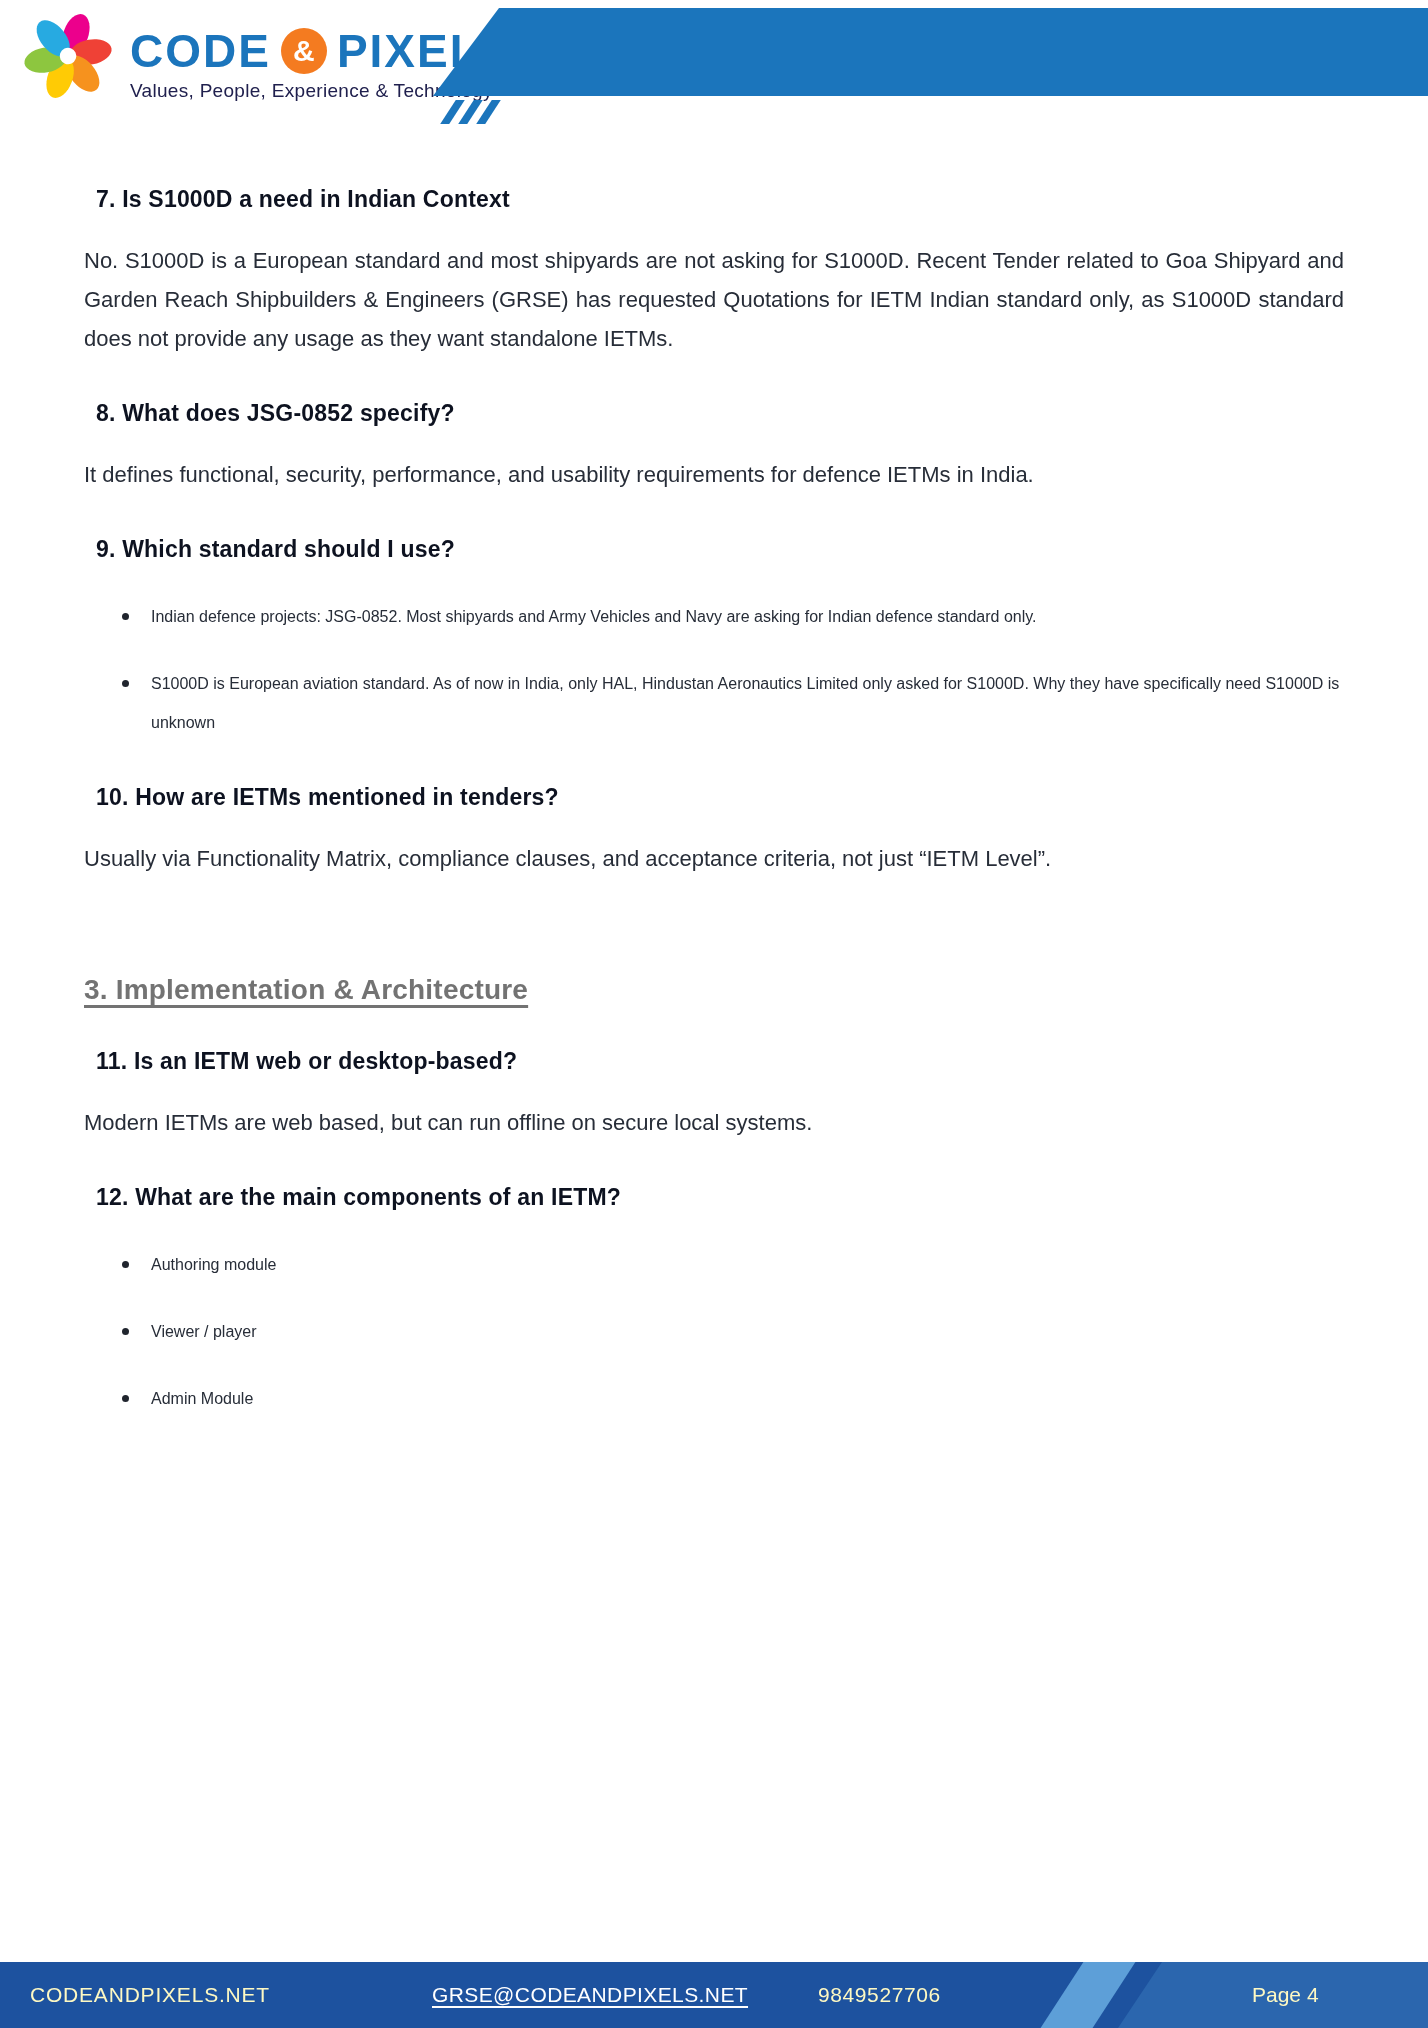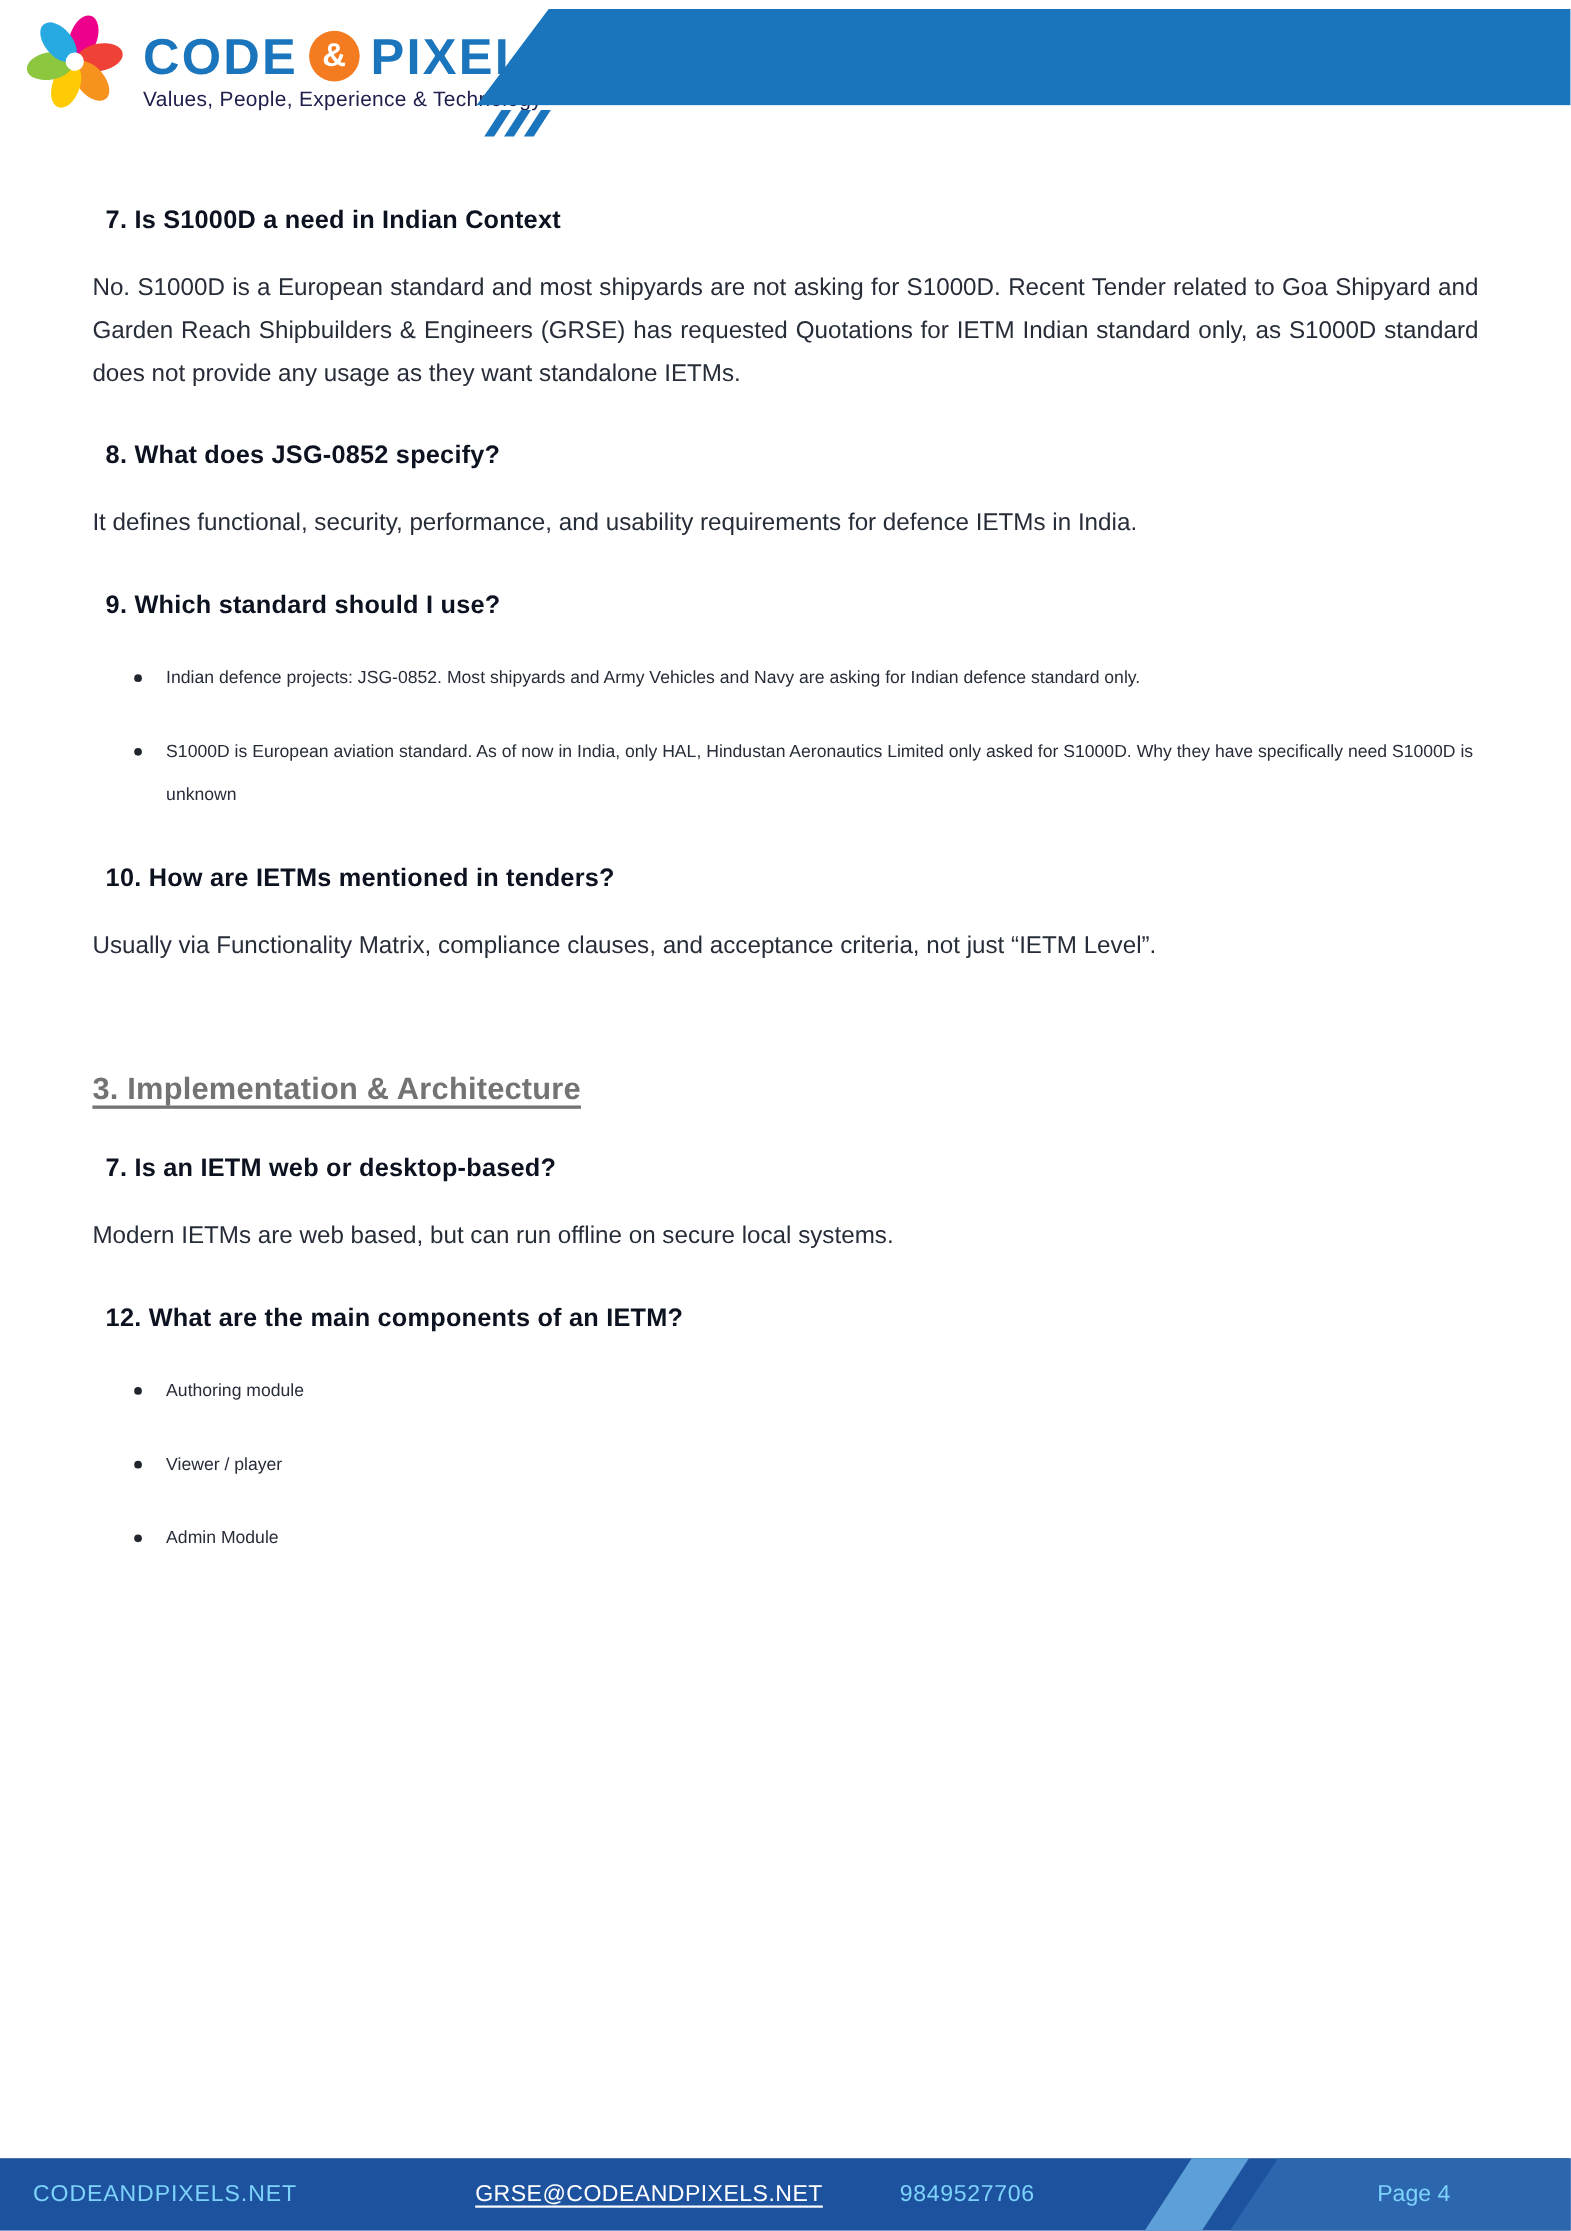--- a/index.html
+++ b/index.html
@@ -160,21 +160,21 @@
     width: 52px;
     height: 74px;
     background: #5d9fd8;
     transform: skewX(-33deg);
   }
   .footer-text {
     position: absolute;
     top: 50%;
     transform: translateY(-50%);
     font-size: 21px;
-    color: #7dd3fc;
+    color: #fef9c3;
     white-space: nowrap;
   }
   .footer-site  { left: 30px;  letter-spacing: 0.8px; }
   .footer-email {
     left: 432px;
     text-decoration: underline;
     text-underline-offset: 4px;
     letter-spacing: 0.4px;
     cursor: pointer;
     color: #ffffff;
@@ -237,21 +237,21 @@
   <ul class="bullet-list">
     <li>Indian defence projects: JSG-0852. Most shipyards and Army Vehicles and Navy are asking for Indian defence standard only.</li>
     <li>S1000D is European aviation standard. As of now in India, only HAL, Hindustan Aeronautics Limited only asked for S1000D. Why they have specifically need S1000D is unknown</li>
   </ul>
 
   <h2 class="qa-heading">10. How are IETMs mentioned in tenders?</h2>
   <p class="body-text">Usually via Functionality Matrix, compliance clauses, and acceptance criteria, not just “IETM Level”.</p>
 
   <h1 class="section-title">3. Implementation &amp; Architecture</h1>
 
-  <h2 class="qa-heading">7. Is an IETM web or desktop-based?</h2>
+  <h2 class="qa-heading">11. Is an IETM web or desktop-based?</h2>
   <p class="body-text">Modern IETMs are web based, but can run offline on secure local systems.</p>
 
   <h2 class="qa-heading">12. What are the main components of an IETM?</h2>
   <ul class="bullet-list">
     <li>Authoring module</li>
     <li>Viewer / player</li>
     <li>Admin Module</li>
   </ul>
 
 </main>

